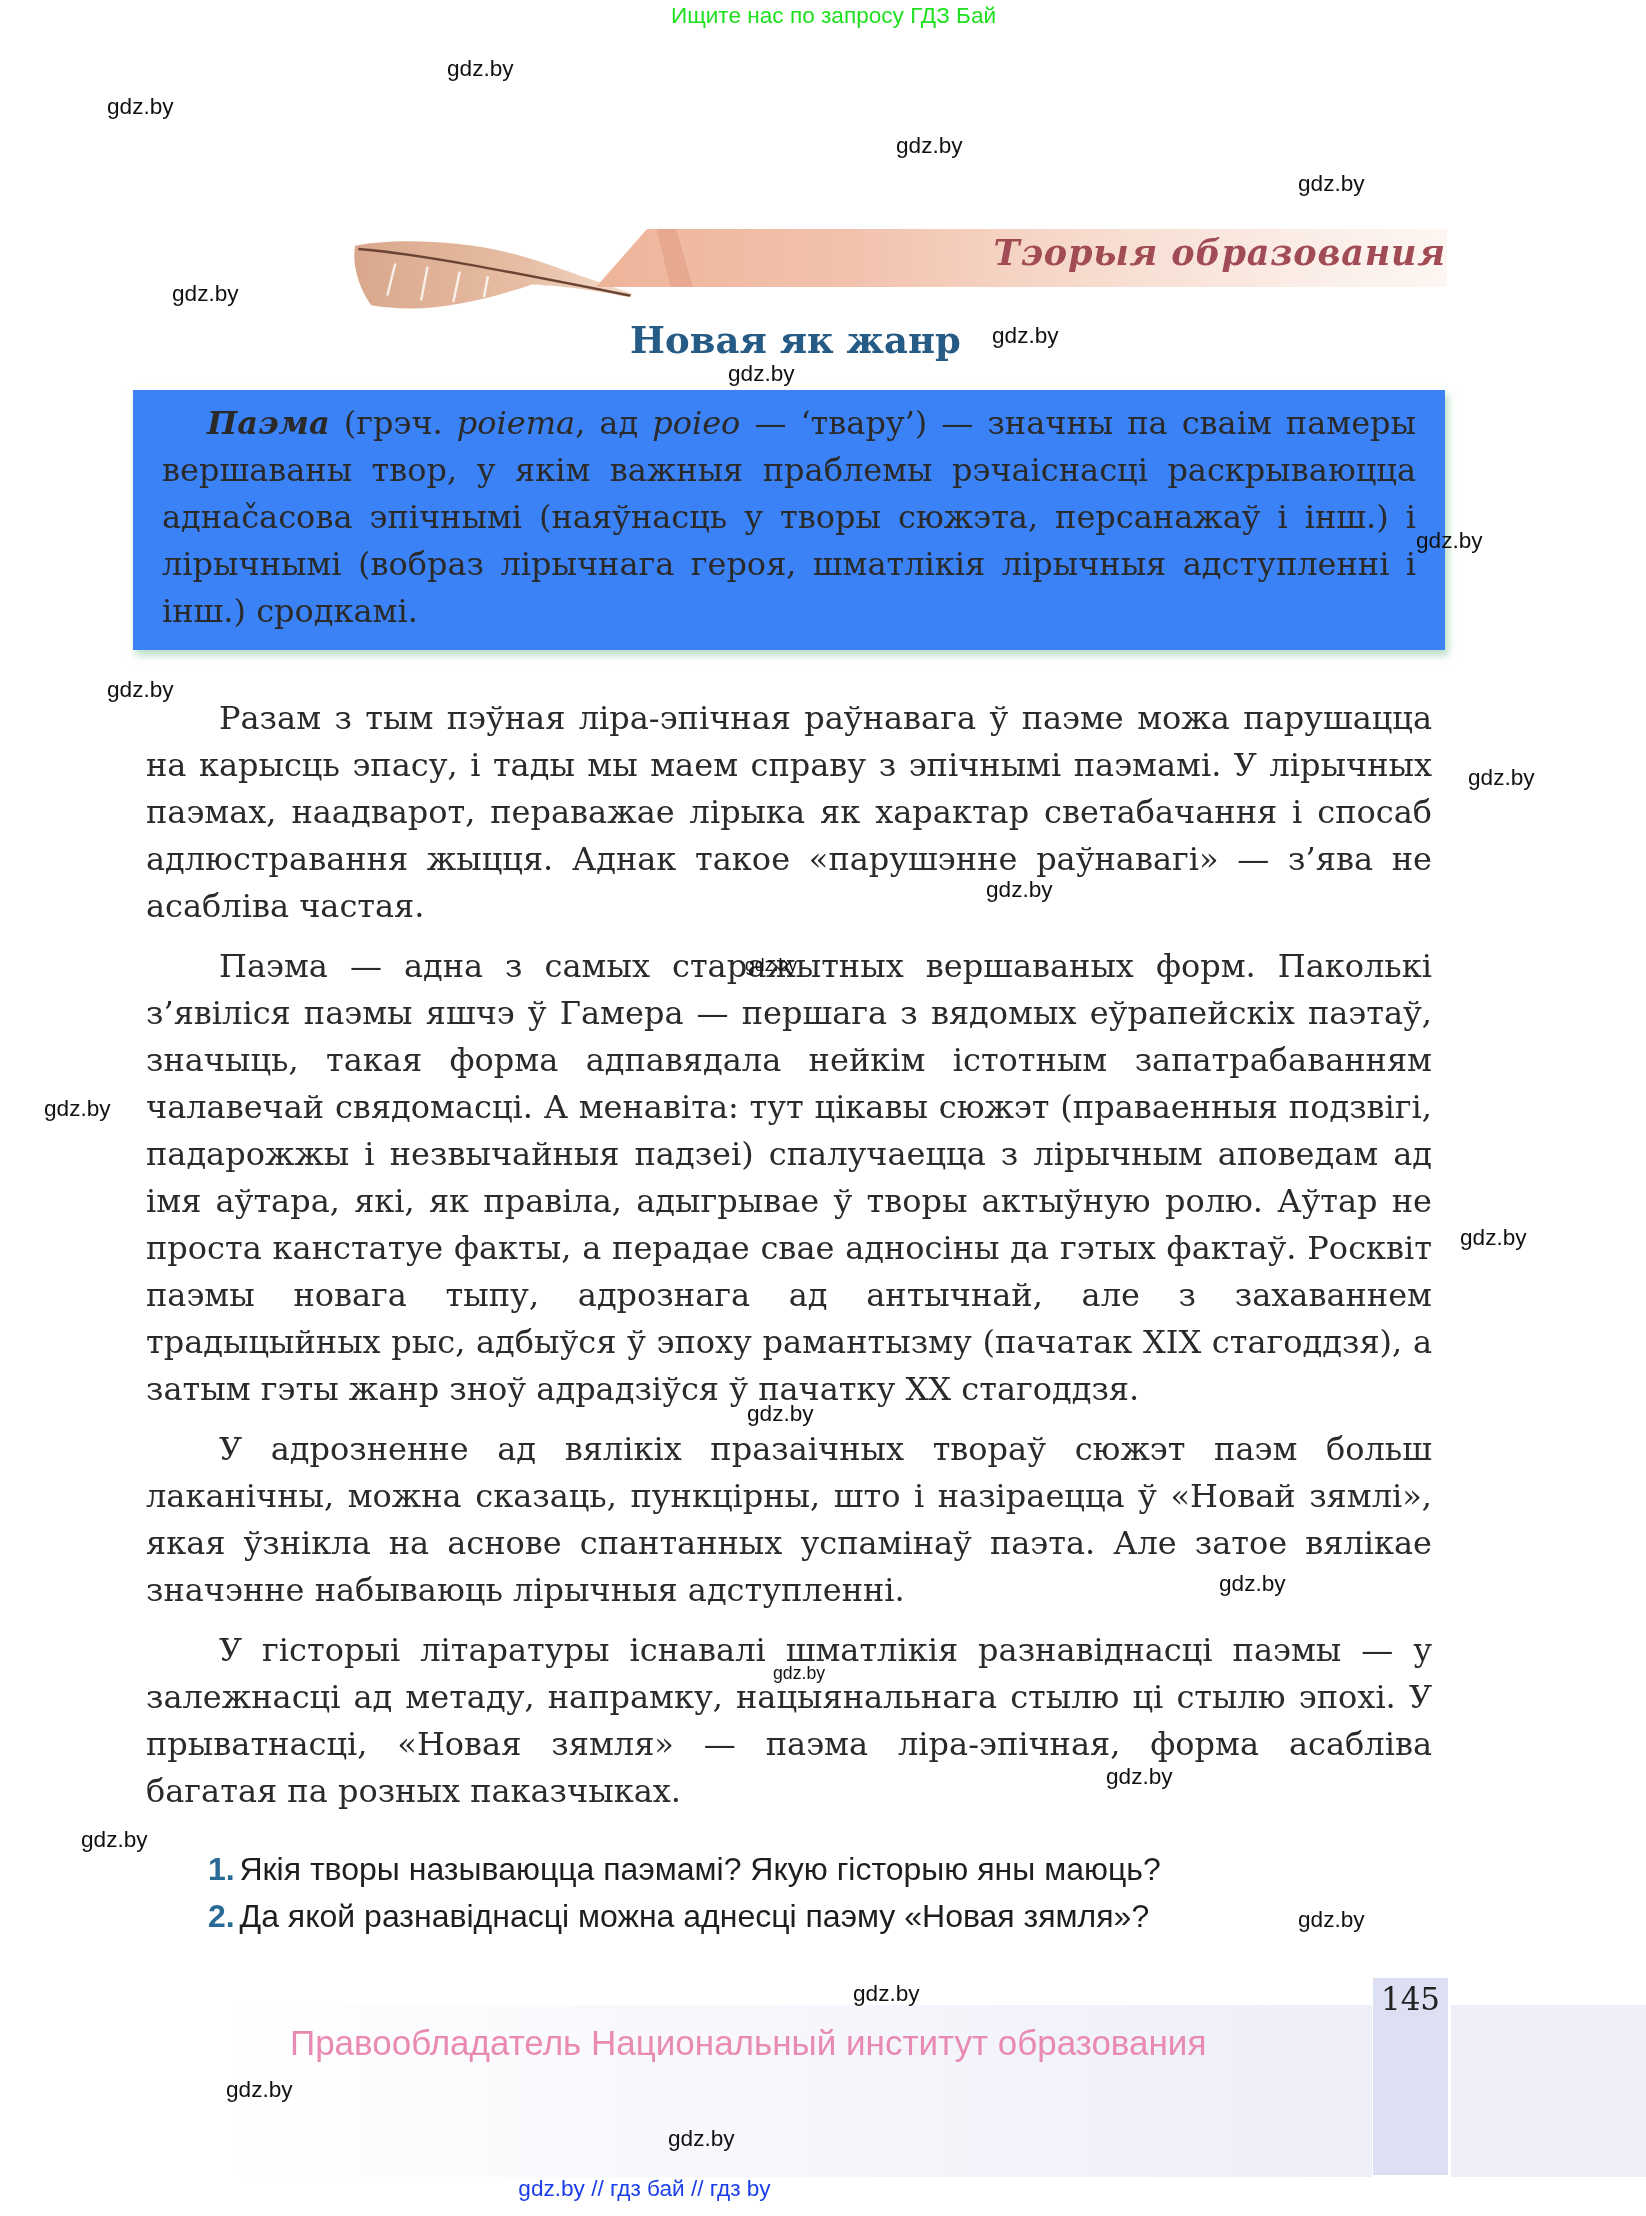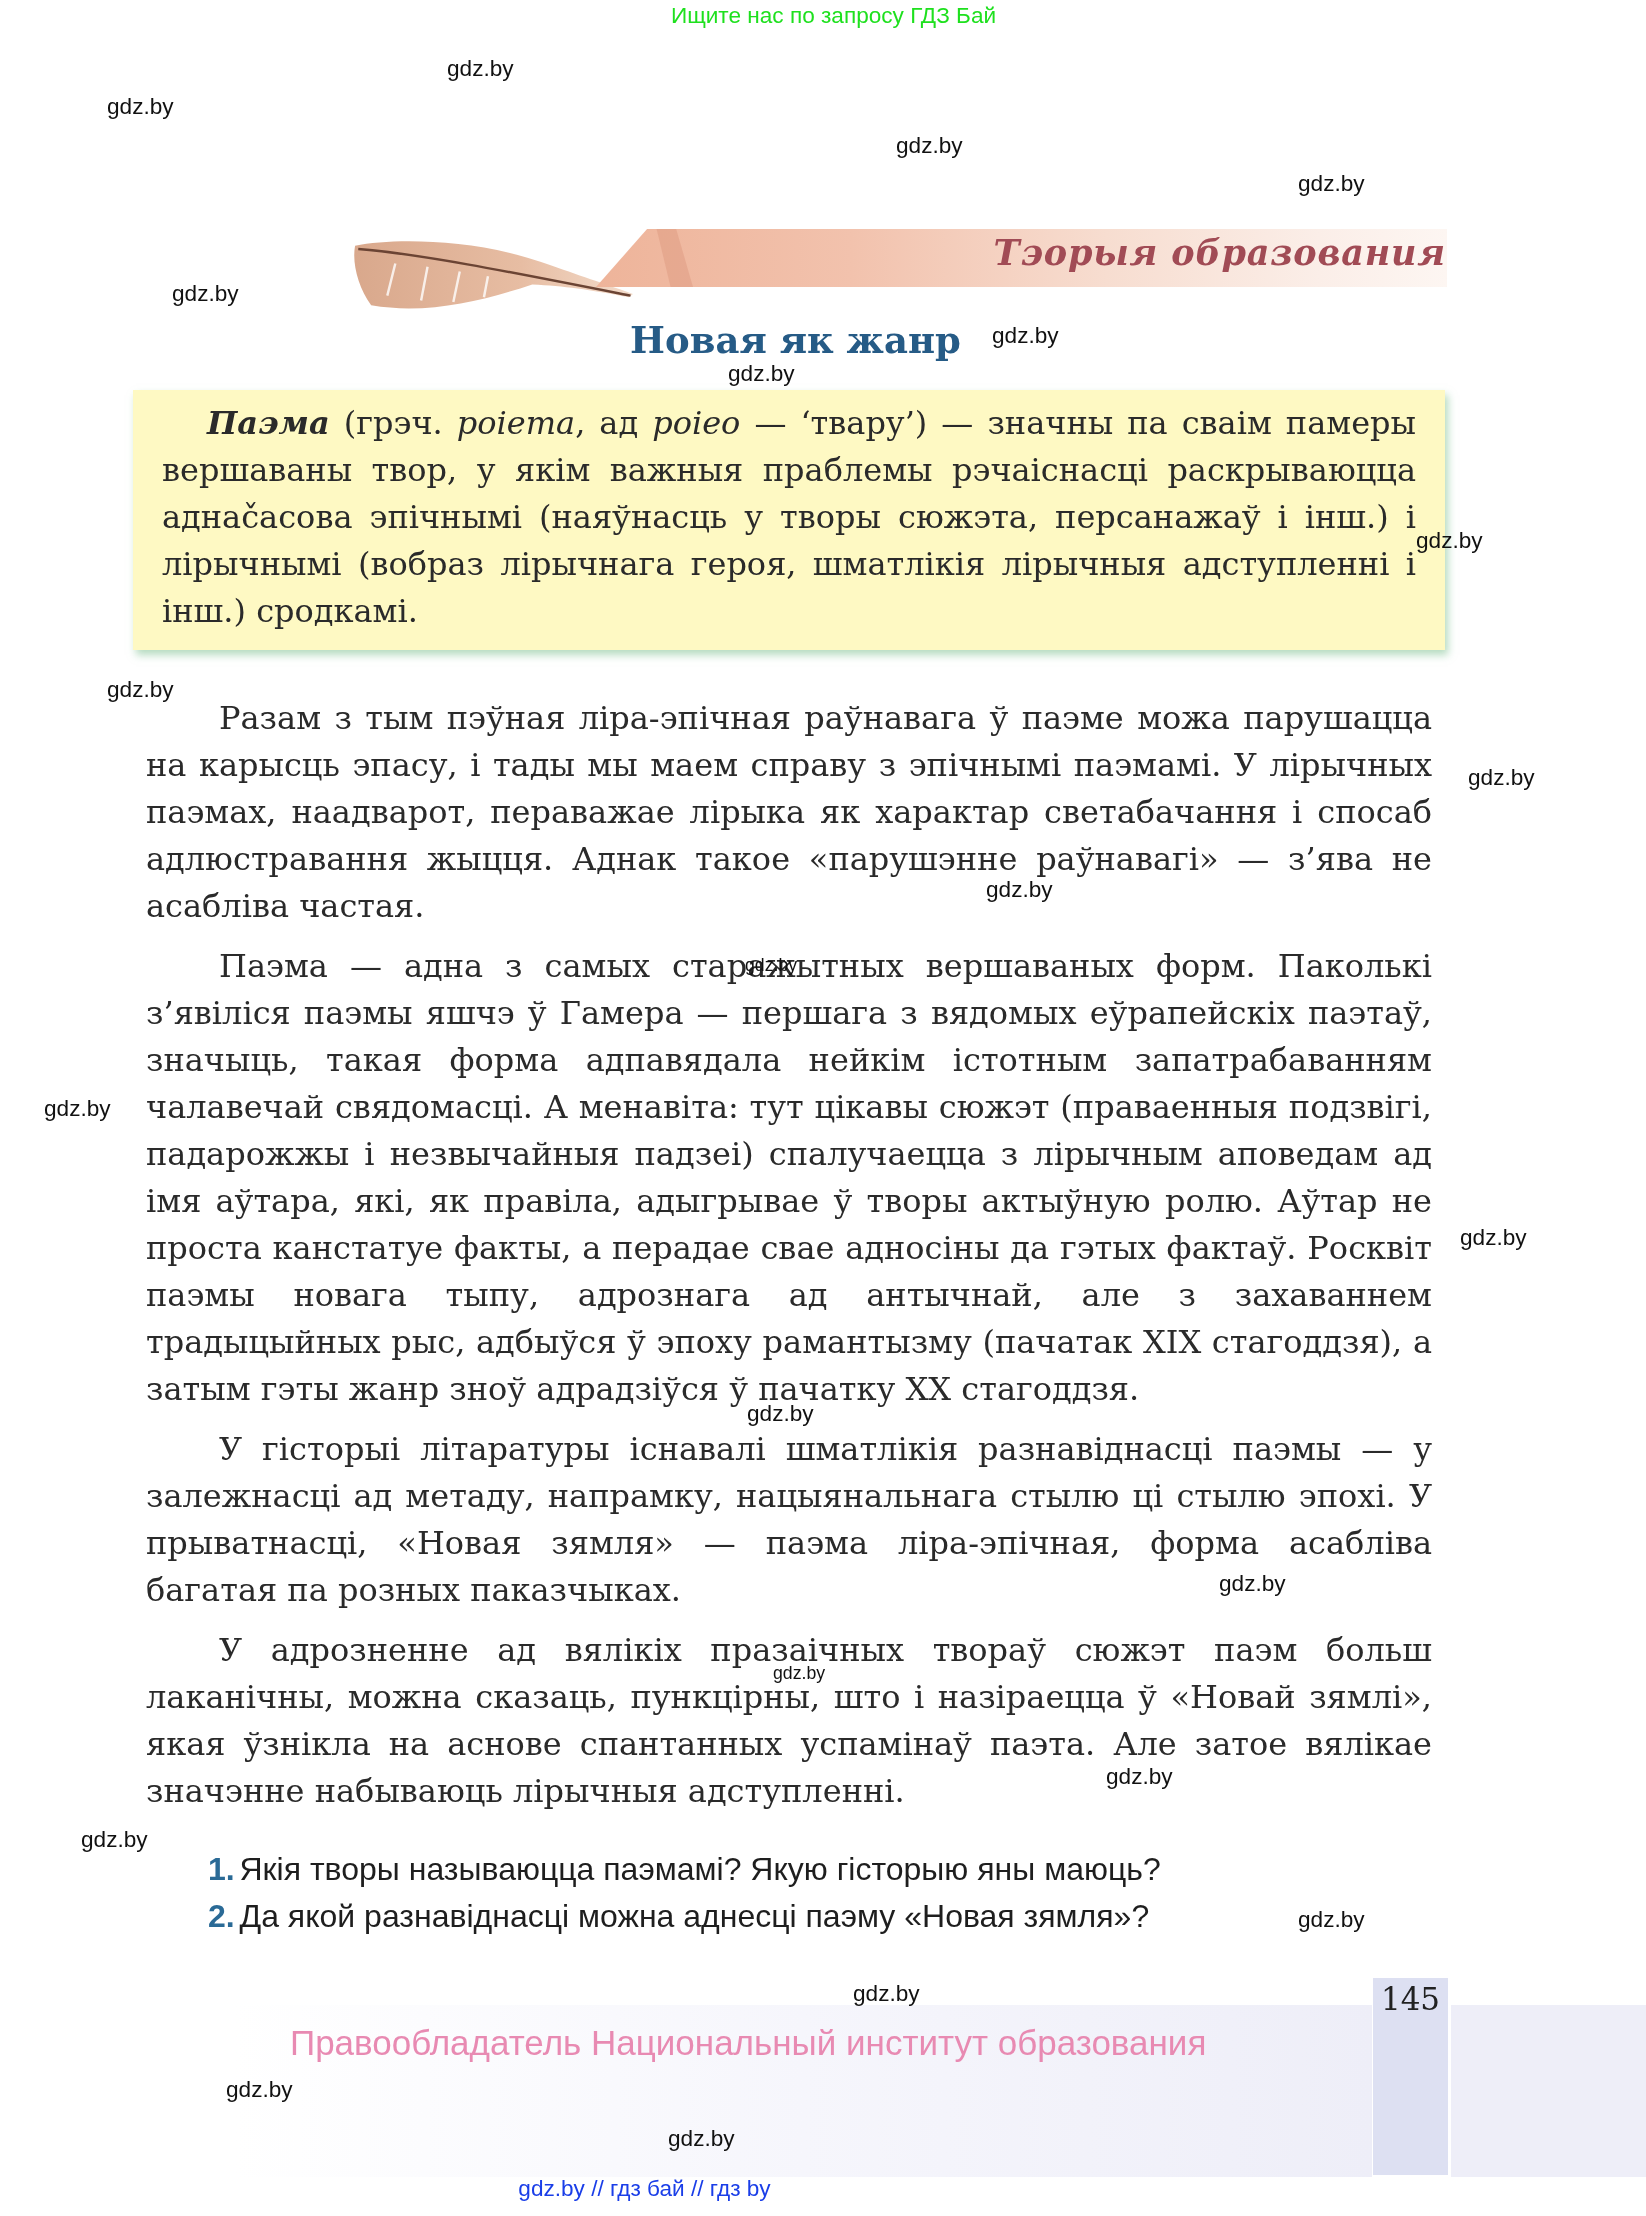--- a/index.html
+++ b/index.html
@@ -40,21 +40,21 @@
 
   .section-title {
     position:absolute; left:0; width:1647px; top:318px; text-align:center;
     font-family:"DejaVu Serif", serif; font-weight:bold; font-size:37px;
     color:#265b86; padding-right:56px; box-sizing:border-box;
   }
 
   
   .def-box {
     position:absolute; left:133px; top:390px; width:1312px; height:260px;
-    background:#fef9c3;
+    background:#3b82f6;
     box-shadow:3.2px 4.8px 8px rgba(120,190,140,0.55);
     box-sizing:border-box; padding:9.7px 29px 0 29px;
     font-size:32px; line-height:47px; color:#2a2a2a; text-align:justify;
   }
   .def-box p { margin:0; text-indent:45px; }
   .def-term { font-weight:bold; font-style:italic; }
   .it { font-style:italic; }
 
   
   .body-text {
@@ -127,22 +127,22 @@
 
 <div class="section-title">Новая як жанр</div>
 
 <div class="def-box">
   <p><span class="def-term">Паэма</span><span> (грэч. </span><span class="it">poiema</span><span>, ад </span><span class="it">poieo</span><span> — ‘твару’) — значны па сваім памеры вершаваны твор, у якім важныя праблемы рэчаіснасці раскрываюцца аднačасова эпічнымі (наяўнасць у творы сюжэта, персанажаў і інш.) і лірычнымі (вобраз лірычнага героя, шматлікія лірычныя адступленні і інш.) сродкамі.</span></p>
 </div>
 
 <div class="body-text">
   <p>Разам з тым пэўная ліра-эпічная раўнавага ў паэме можа парушацца на карысць эпасу, і тады мы маем справу з эпічнымі паэмамі. У лірычных паэмах, наадварот, пераважае лірыка як характар светабачання і спосаб адлюстравання жыцця. Аднак такое «парушэнне раўнавагі» — з’ява не асабліва частая.</p>
   <p>Паэма — адна з самых старажытных вершаваных форм. Паколькі з’явіліся паэмы яшчэ ў Гамера — першага з вядомых еўрапейскіх паэтаў, значыць, такая форма адпавядала нейкім істотным запатрабаванням чалавечай свядомасці. А менавіта: тут цікавы сюжэт (праваенныя подзвігі, падарожжы і незвычайныя падзеі) спалучаецца з лірычным аповедам ад імя аўтара, які, як правіла, адыгрывае ў творы актыўную ролю. Аўтар не проста канстатуе факты, а перадае свае адносіны да гэтых фактаў. Росквіт паэмы новага тыпу, адрознага ад антычнай, але з захаваннем традыцыйных рыс, адбыўся ў эпоху рамантызму (пачатак XIX стагоддзя), а затым гэты жанр зноў адрадзіўся ў пачатку XX стагоддзя.</p>
+  <p>У адрозненне ад вялікіх празаічных твораў сюжэт паэм больш лаканічны, можна сказаць, пункцірны, што і назіраецца ў «Новай зямлі», якая ўзнікла на аснове спантанных успамінаў паэта. Але затое вялікае значэнне набываюць лірычныя адступленні.</p>
   <p>У гісторыі літаратуры існавалі шматлікія разнавіднасці паэмы — у залежнасці ад метаду, напрамку, нацыянальнага стылю ці стылю эпохі. У прыватнасці, «Новая зямля» — паэма ліра-эпічная, форма асабліва багатая па розных паказчыках.</p>
-  <p>У адрозненне ад вялікіх празаічных твораў сюжэт паэм больш лаканічны, можна сказаць, пункцірны, што і назіраецца ў «Новай зямлі», якая ўзнікла на аснове спантанных успамінаў паэта. Але затое вялікае значэнне набываюць лірычныя адступленні.</p>
 </div>
 
 <div class="questions">
   <div>
     <span class="q-num">1.</span><span>Якія творы называюцца паэмамі? Якую гісторыю яны маюць?</span>
   </div>
   <div>
     <span class="q-num">2.</span><span>Да якой разнавіднасці можна аднесці паэму «Новая зямля»?</span>
   </div>
 </div>

